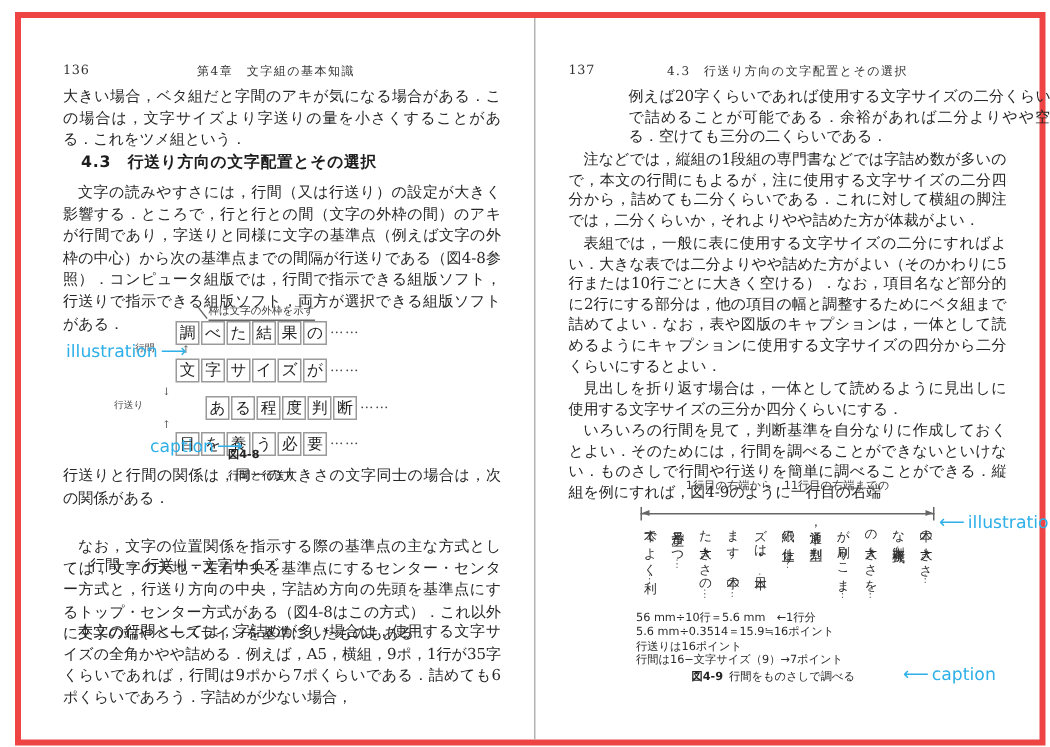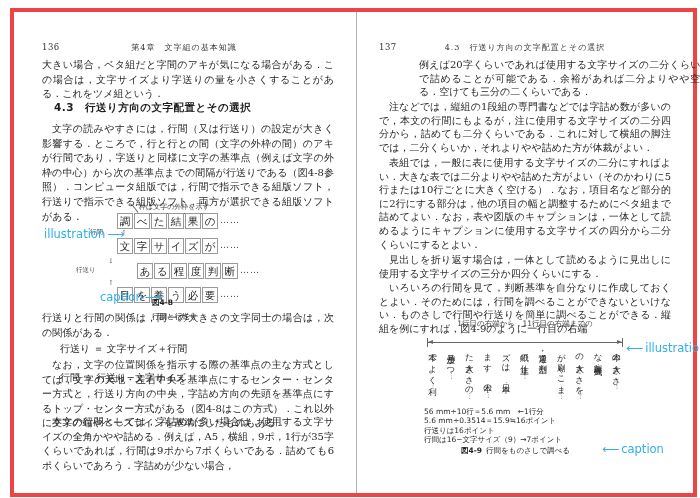--- a/index.html
+++ b/index.html
@@ -113,21 +113,20 @@
       <span>illustration</span>
       <span class="aarrow">⟶</span>
     </div>
     <div class="anno" style="left:86px;top:278px;">
       <span>caption</span>
       <span class="aarrow">⟶</span>
     </div>
 
     <div class="body" style="left:28px;top:299px;width:292px;">行送りと行間の関係は，同一の大きさの文字同士の場合は，次の関係がある．</div>
     <div class="body" style="left:46px;top:315px;width:270px;margin-top:44px;">行間 ＝ 行送り−文字サイズ</div>
-    <div class="body" style="left:46px;top:330px;width:270px;">行送り ＝ 文字サイズ＋行間</div>
     <div class="body ind" style="left:28px;top:346px;width:292px;">なお，文字の位置関係を指示する際の基準点の主な方式としては，文字の天地・左右中央を基準点にするセンター・センター方式と，行送り方向の中央，字詰め方向の先頭を基準点にするトップ・センター方式がある（図4-8はこの方式）．これ以外に文字の端やベースラインを基準にしたものもある．</div>
     <div class="body ind" style="left:28px;top:403px;width:292px;">本文の行間としては，字詰めが多い場合は，使用する文字サイズの全角かやや詰める．例えば，A5，横組，9ポ，1行が35字くらいであれば，行間は9ポから7ポくらいである．詰めても6ポくらいであろう．字詰めが少ない場合，</div>
   </div>
 
   <div class="page" style="left:343px;top:0;width:336px;height:481px;">
     <div class="runhead" style="left:22px;top:30px;width:292px;">4.3　行送り方向の文字配置とその選択</div>
     <div class="pgnum" style="left:22px;top:30px;width:292px;text-align:left;">137</div>
 
     <div class="body rbody" style="left:22px;top:46px;width:292px;margin-left:40px;">例えば20字くらいであれば使用する文字サイズの二分くらいまで詰めることが可能である．余裕があれば二分よりやや空ける．空けても三分の二くらいである．</div>
     <div class="body rbody ind" style="left:22px;top:88px;width:292px;">注などでは，縦組の1段組の専門書などでは字詰め数が多いので，本文の行間にもよるが，注に使用する文字サイズの二分四分から，詰めても二分くらいである．これに対して横組の脚注では，二分くらいか，それよりやや詰めた方が体裁がよい．</div>

